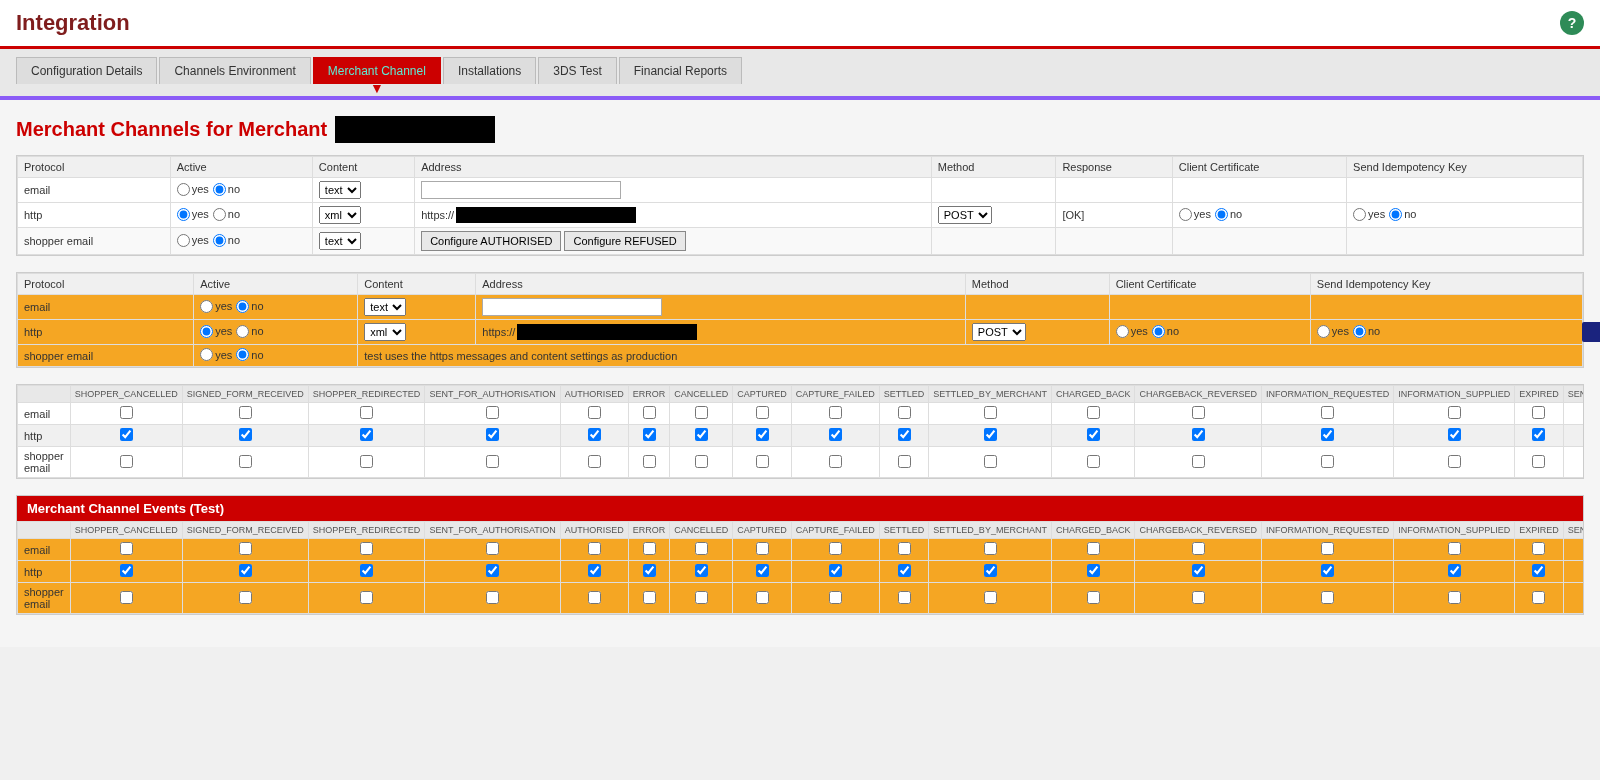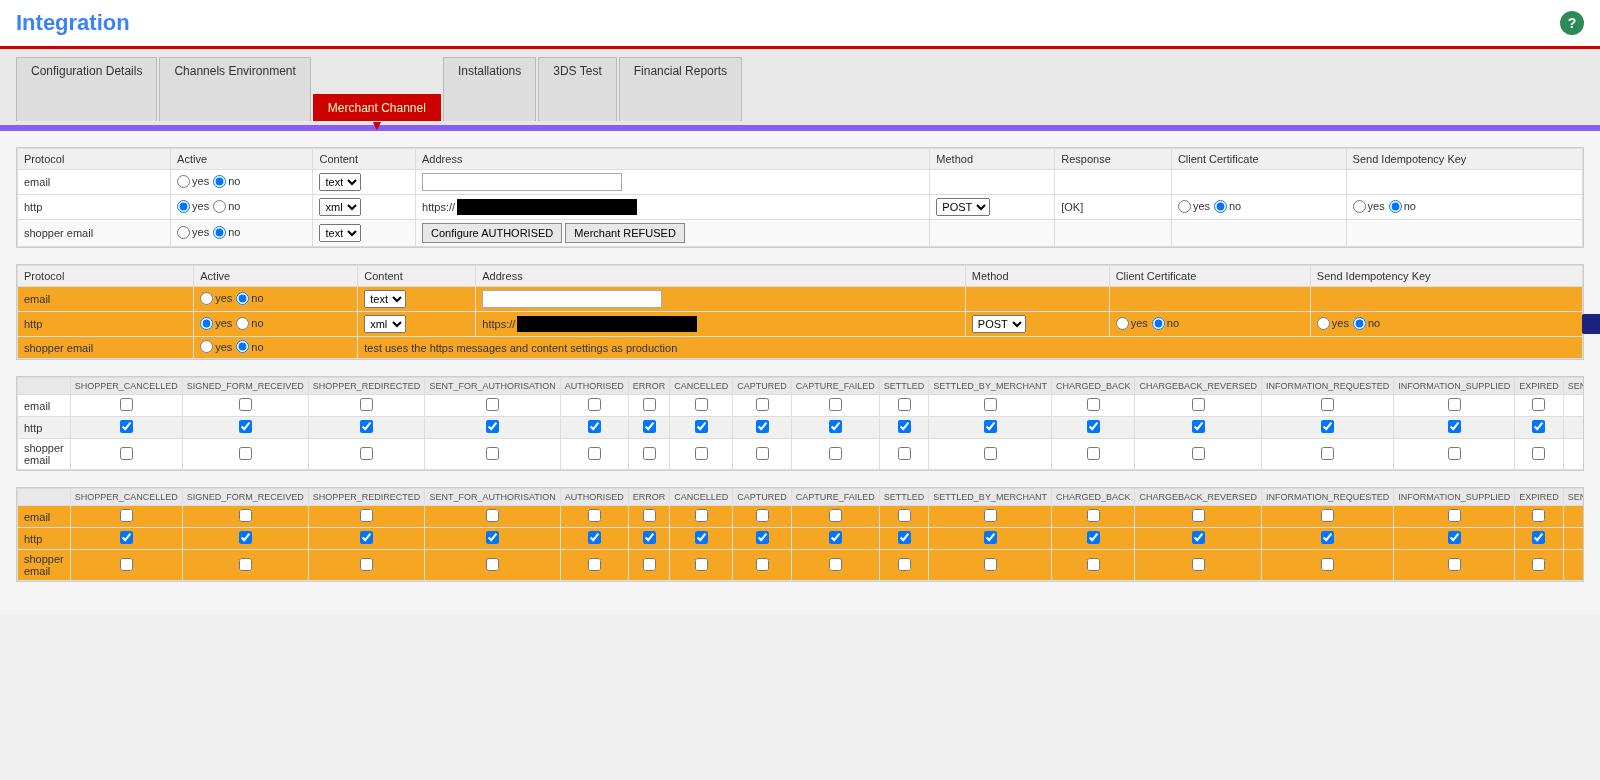--- a/index.html
+++ b/index.html
@@ -1,26 +1,26 @@
 <!DOCTYPE html>
 <html><head>
   <meta charset="utf-8">
   <style>
     * { box-sizing: border-box; margin: 0; padding: 0; }
     body { font-family: Arial, sans-serif; font-size: 12px; background: #f0f0f0; color: #333; }
     
     
     .page-header { background: #fff; padding: 10px 16px; border-bottom: 3px solid #cc0000; display: flex; justify-content: space-between; align-items: center; }
-    .page-title { font-size: 22px; font-weight: bold; color: #3b82f6; }
+    .page-title { font-size: 22px; font-weight: bold; color: #7f1d1d; }
     .help-icon { width: 24px; height: 24px; background: #2e8b57; border-radius: 50%; color: #fff; display: flex; align-items: center; justify-content: center; font-weight: bold; font-size: 14px; }
 
     
-    .tabs-bar { background: #e8e8e8; padding: 8px 16px 4px; border-bottom: 6px solid #8b5cf6; display: flex; gap: 2px; }
+    .tabs-bar { background: #e8e8e8; padding: 8px 16px 12px; border-bottom: 4px solid #8b5cf6; display: flex; gap: 2px; }
     .tab { padding: 6px 14px; background: #ddd; border: 1px solid #bbb; border-bottom: none; cursor: pointer; font-size: 12px; color: #333; text-decoration: none; }
-    .tab.active { background: #cc0000; color: #fef9c3; position: relative; border-color: #cc0000; margin-top: 37px; }
+    .tab.active { background: #cc0000; color: #5eead4; position: relative; border-color: #cc0000; }
     .tab.active::after { content: '▼'; position: absolute; bottom: -12px; left: 50%; transform: translateX(-50%); color: #cc0000; font-size: 14px; }
 
     
     .main-content { padding: 16px; background: #f5f5f5; }
     .section-title { font-size: 20px; font-weight: bold; color: #cc0000; margin-bottom: 12px; display: flex; align-items: center; gap: 8px; }
 
     
     .channel-section { margin-bottom: 16px; border: 1px solid #ccc; }
     .channel-header { background: #cc0000; color: #fff; font-weight: bold; padding: 5px 10px; font-size: 13px; }
     .channel-table { width: 100%; border-collapse: collapse; background: #fff; }
@@ -67,20 +67,24 @@
   <a class="tab">Configuration Details</a>
   <a class="tab">Channels Environment</a>
   <a class="tab active">Merchant Channel</a>
   <a class="tab">Installations</a>
   <a class="tab">3DS Test</a>
   <a class="tab">Financial Reports</a>
 </div>
 
 <div class="main-content">
 
+  <div class="section-title">
+    <span>Merchant Channels for Merchant</span>
+    <span style="background:#000;color:#000;padding:2px 12px;min-width:160px;display:inline-block;">&nbsp;</span>
+  </div>
 
   <div class="channel-section">
     <table class="channel-table">
       <thead>
         <tr>
           <th>Protocol</th>
           <th>Active</th>
           <th>Content</th>
           <th>Address</th>
           <th>Method</th>
@@ -150,21 +154,21 @@
             <span class="radio-group">
               <label><input type="radio" name="prod_shopper_active" style=""> yes</label>
               <label><input type="radio" name="prod_shopper_active" checked="" style=""> no</label>
             </span>
           </td>
           <td>
             <select><option>text</option><option>xml</option></select>
           </td>
           <td>
             <button class="btn">Configure AUTHORISED</button>
-            <button class="btn">Merchant REFUSED</button>
+            <button class="btn">Configure REFUSED</button>
           </td>
           <td></td>
           <td></td>
           <td></td>
           <td></td>
         </tr>
       </tbody>
     </table>
   </div>
 
@@ -343,20 +347,21 @@
             <td><input type="checkbox" style=""></td>
             <td><input type="checkbox" style=""></td>
             <td></td>
           </tr>
         </tbody>
       </table>
     </div>
   </div>
 
   <div class="events-section">
+    <div class="events-header">Merchant Channel Events (Test)</div>
     <div style="overflow-x:auto;">
       <table class="events-table">
         <thead>
           <tr>
             <th style="width:60px;"></th>
             <th>SHOPPER_CANCELLED</th>
             <th>SIGNED_FORM_RECEIVED</th>
             <th>SHOPPER_REDIRECTED</th>
             <th>SENT_FOR_AUTHORISATION</th>
             <th>AUTHORISED</th>

